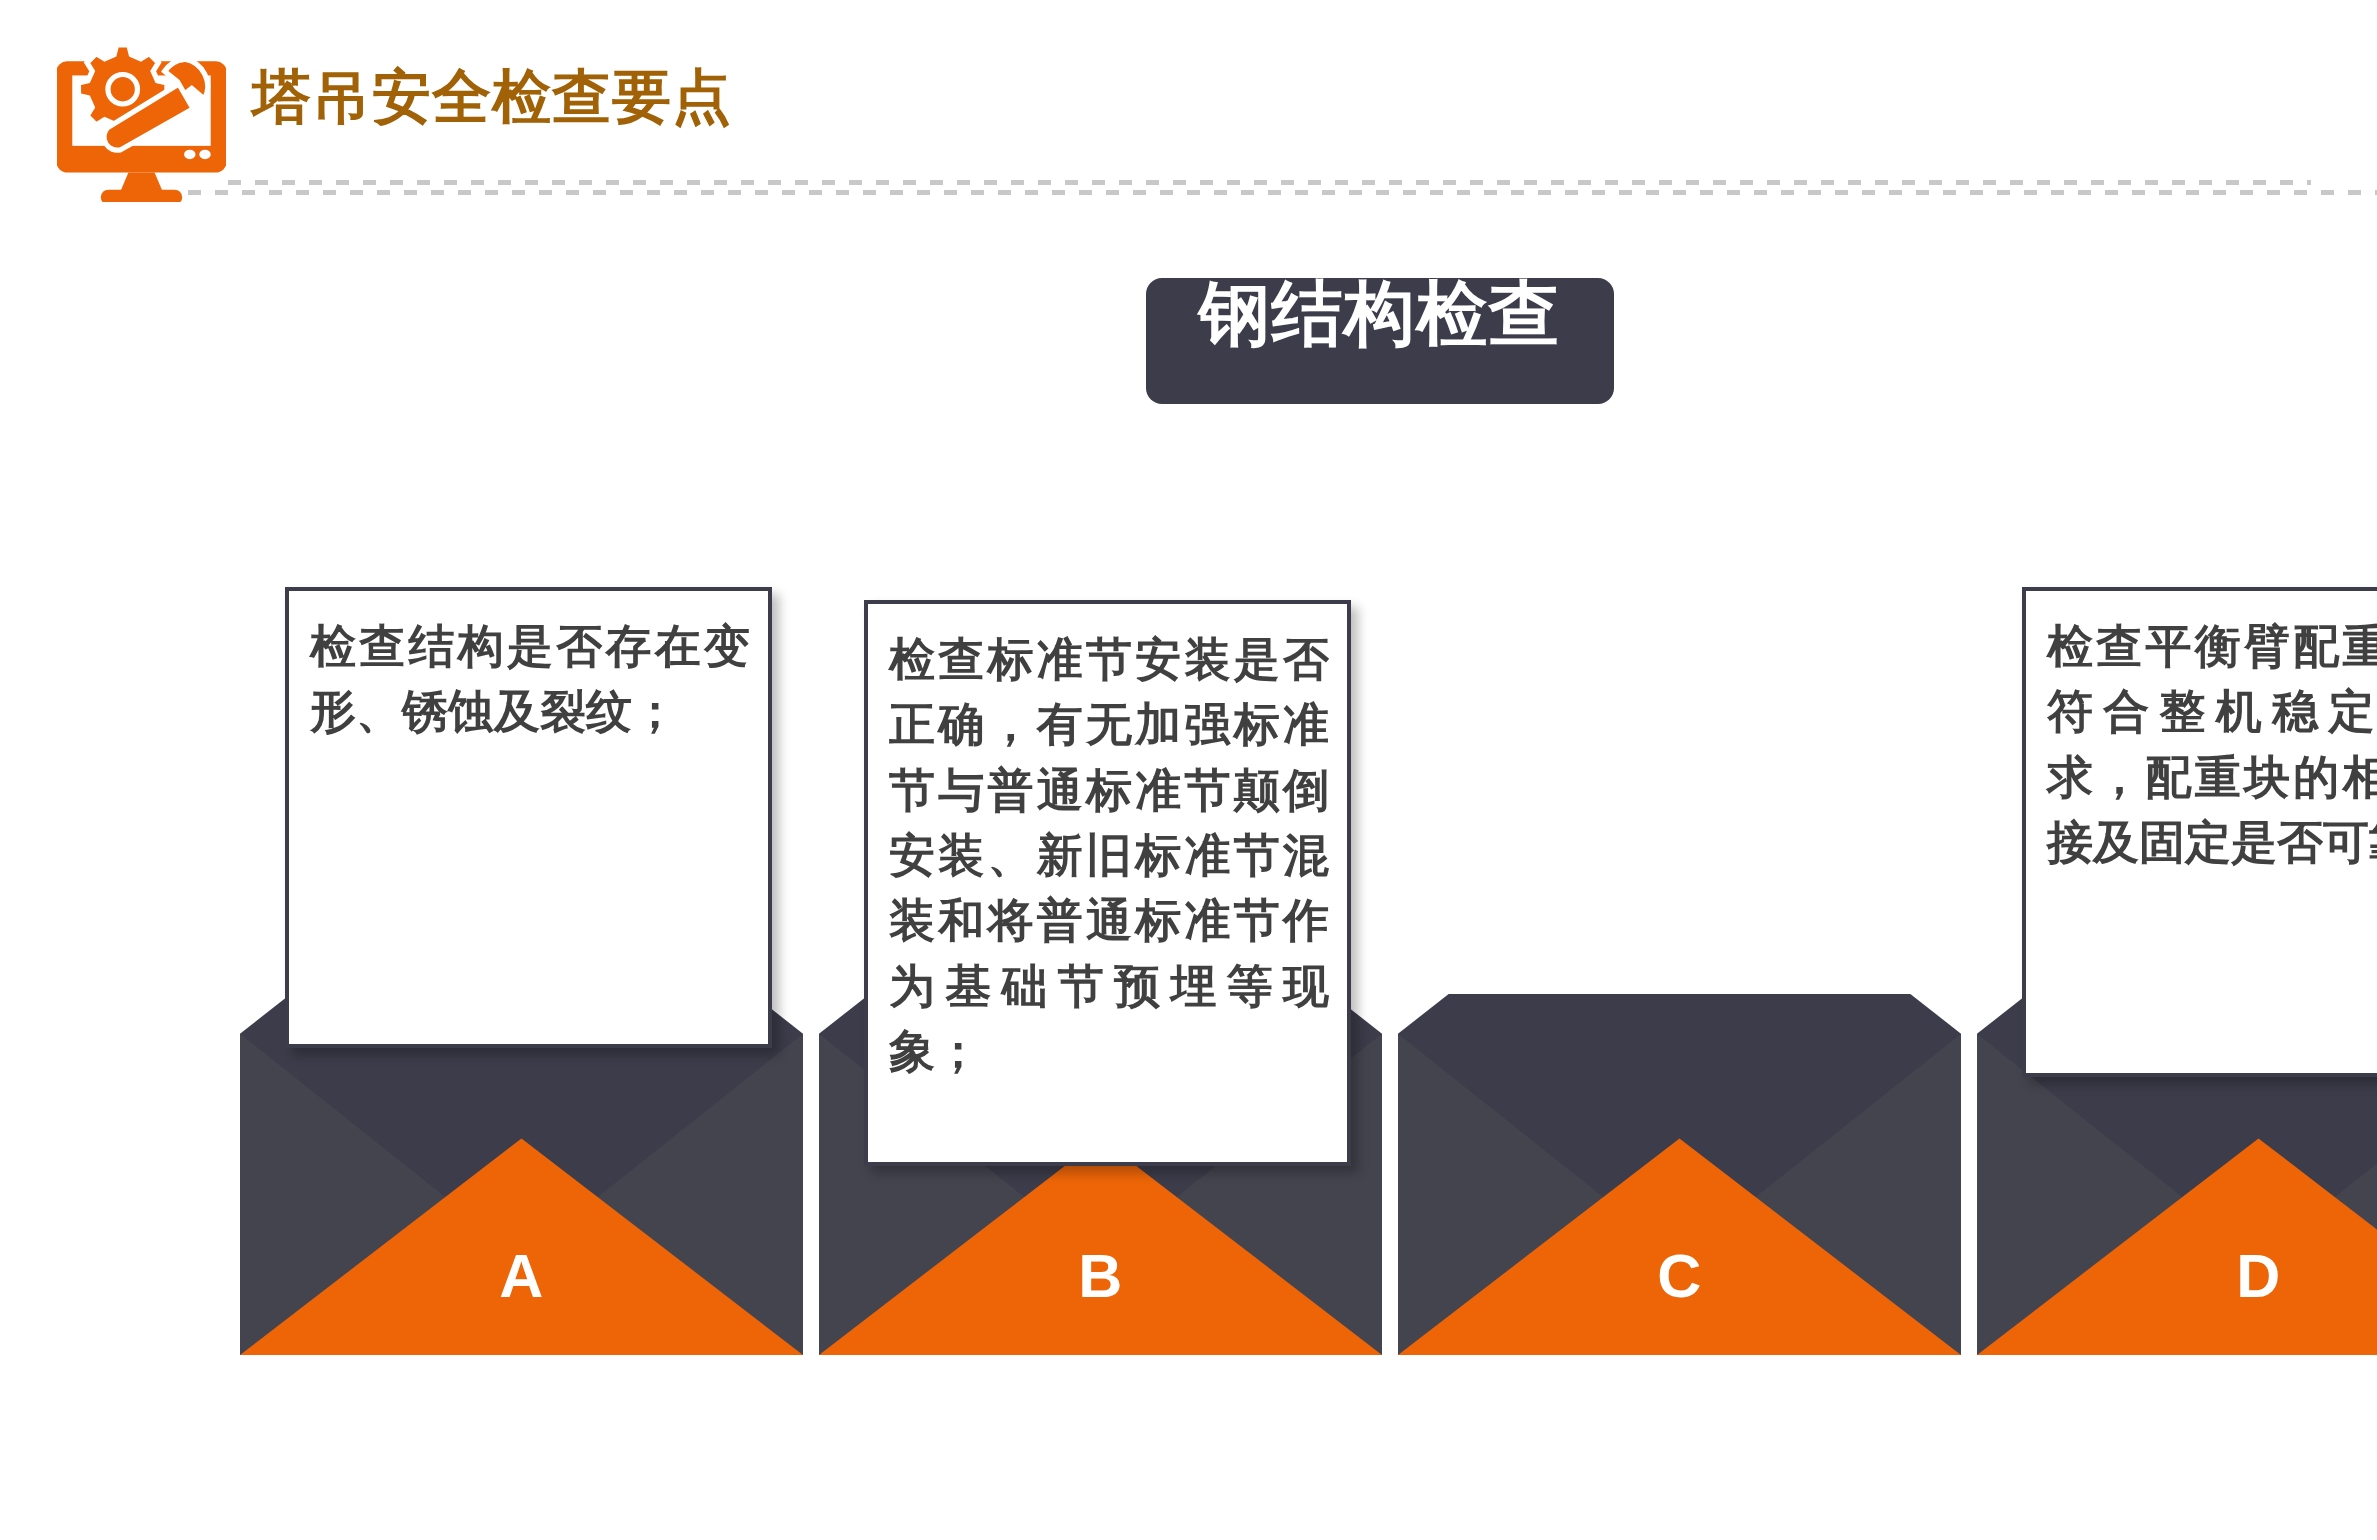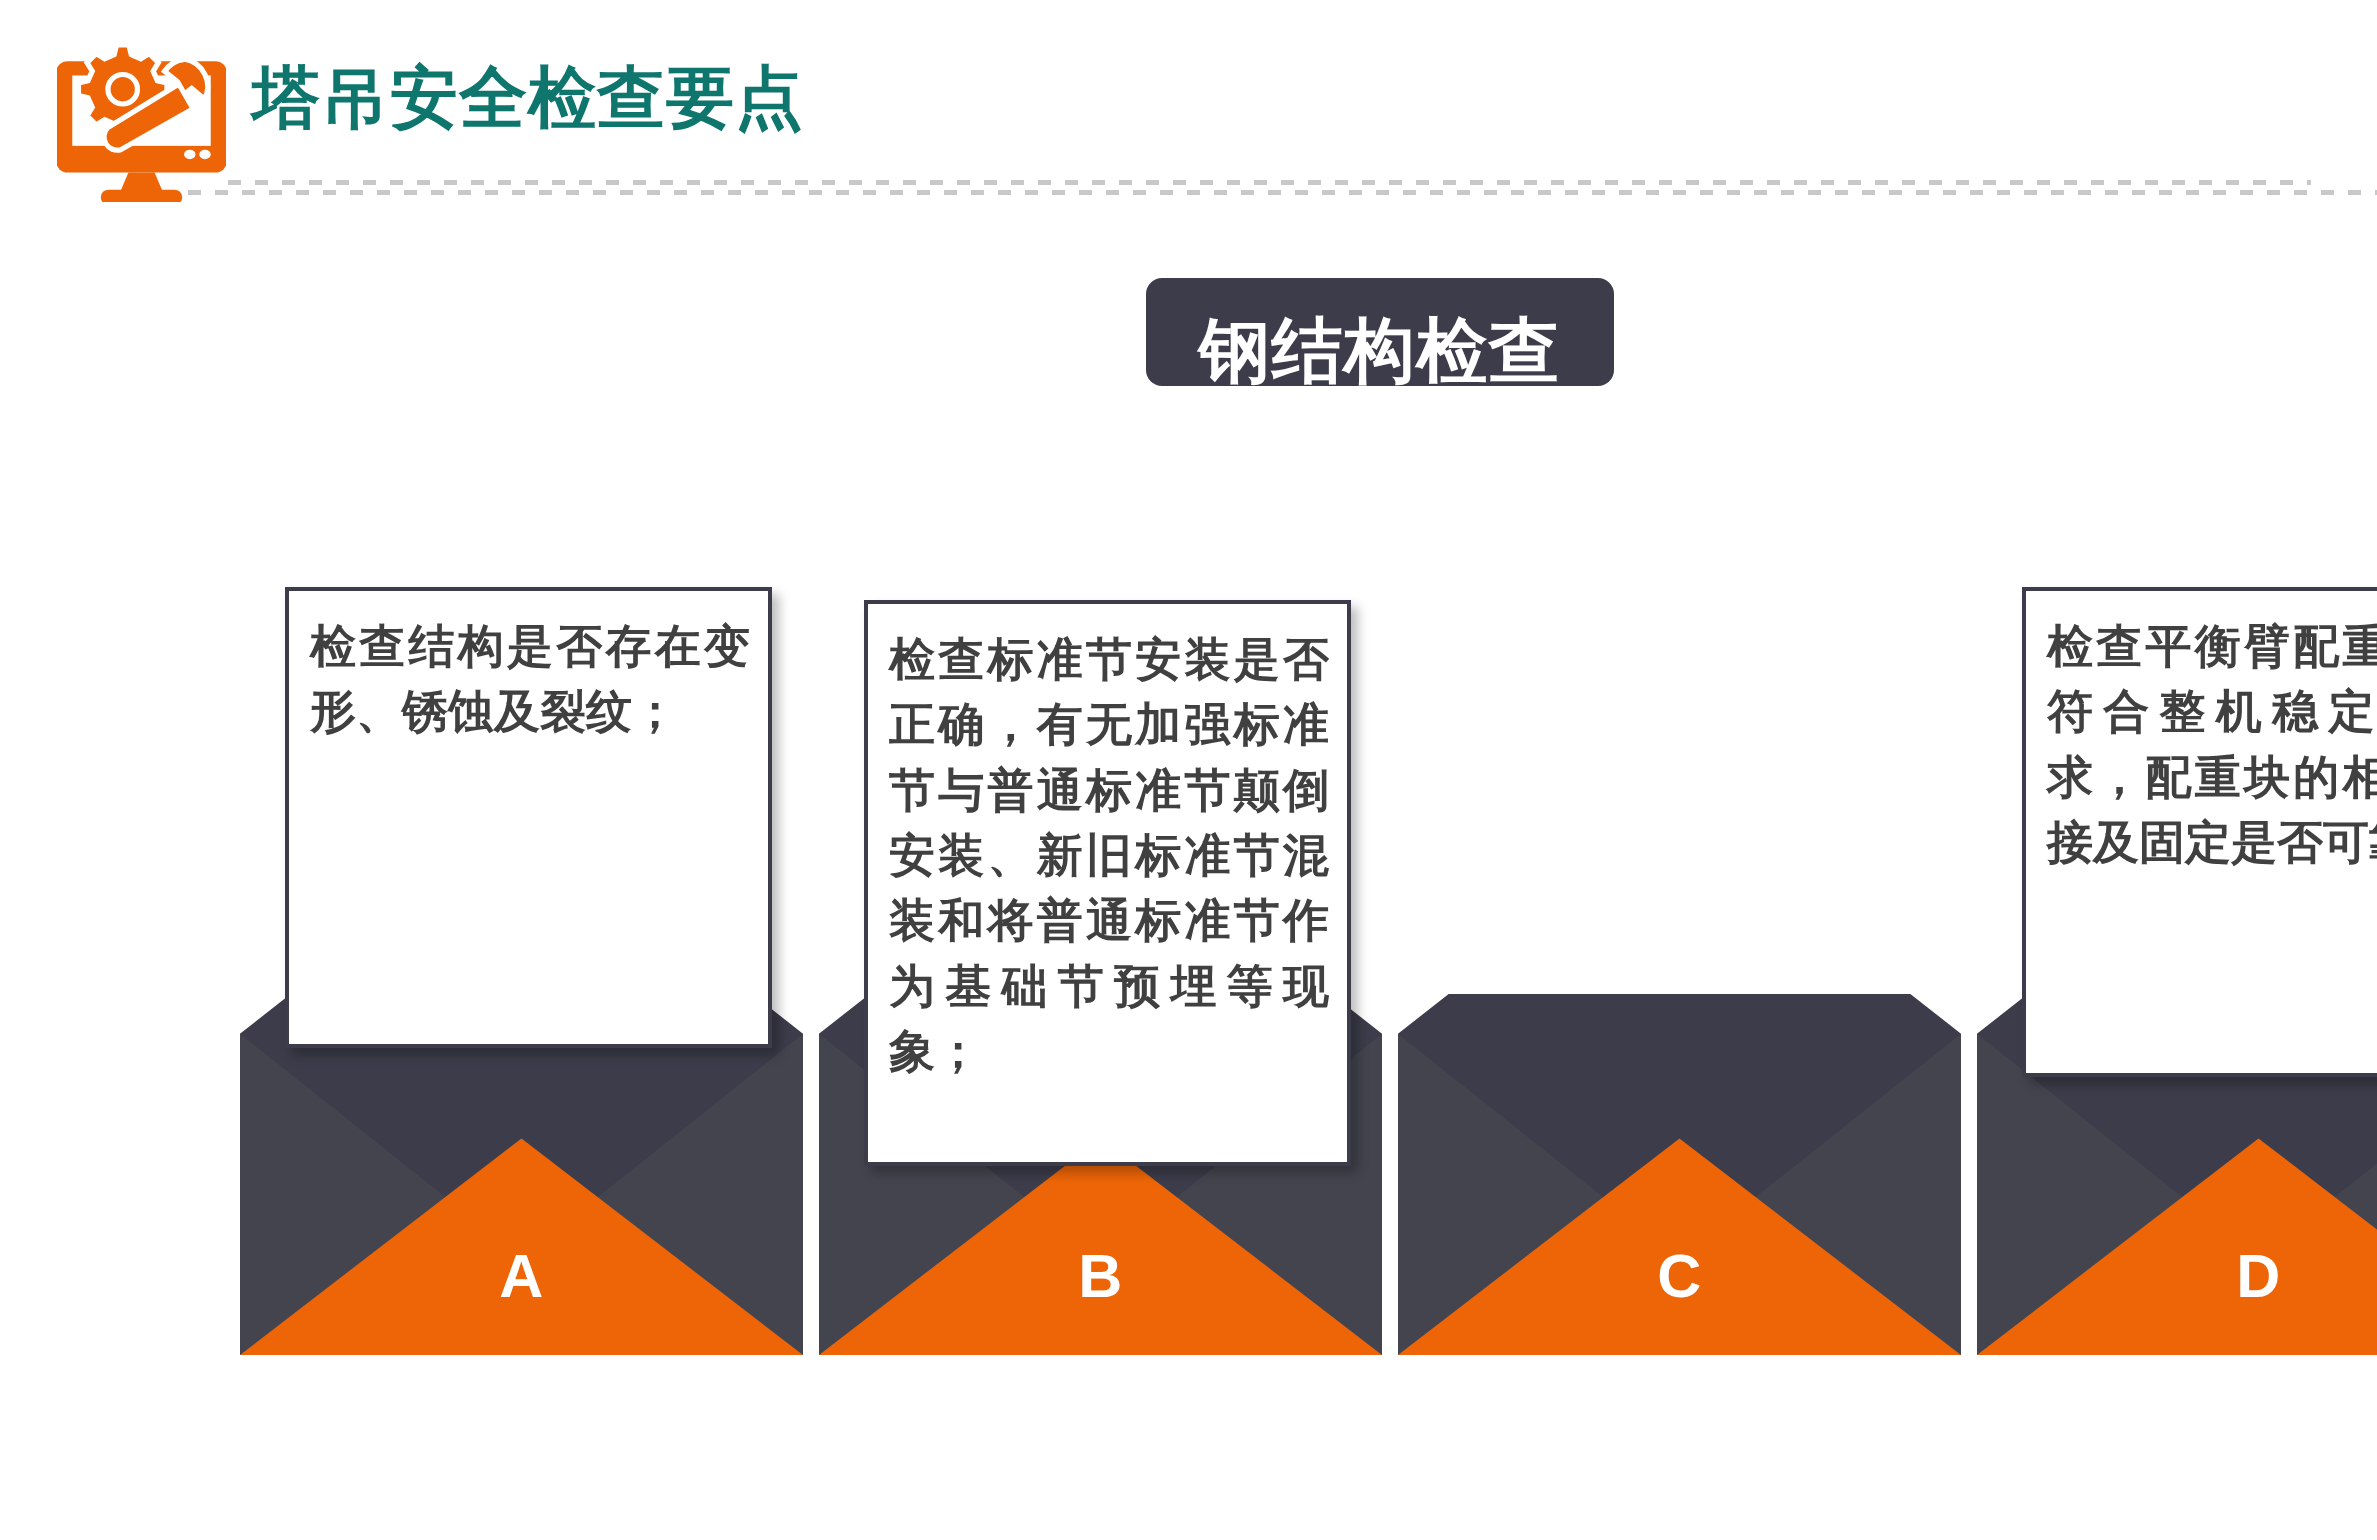--- a/index.html
+++ b/index.html
@@ -13,38 +13,38 @@
 
   
   #header{
     position:absolute;left:0;top:0;width:2739px;height:209px;
   }
   #header-icon{
     position:absolute;left:57px;top:45px;width:169px;height:157px;
   }
   #header-title{
     position:absolute;left:252px;top:50px;
-    font-size:68px;line-height:95px;
-    font-weight:bold;color:#0f766e;
+    font-size:59px;line-height:95px;
+    font-weight:bold;color:#a16207;
     letter-spacing:1px;
     white-space:nowrap;
   }
   .dash-line{
     position:absolute;height:5.2px;
     background-image:repeating-linear-gradient(to right,#c8c8c8 0px,#c8c8c8 13.3px,transparent 13.3px,transparent 27px);
   }
   #dash-upper{left:228px;top:180px;width:2083px;}
   #dash-lower{left:188px;top:190px;width:2216px;}
 
   
   #section-badge{
     position:absolute;left:1146px;top:278px;
-    width:468px;height:108px;
+    width:468px;height:126px;
     background:#3C3C4A;border-radius:16px;
-    display:flex;align-items:flex-end;justify-content:center;
+    display:flex;align-items:flex-start;justify-content:center;
   }
   #section-badge-label{
     font-size:71px;font-weight:bold;color:#ffffff;
     letter-spacing:1.4px;line-height:71px;
   }
 
   
   #cards{position:absolute;left:0;top:0;width:2739px;height:1541px;}
   .item{position:absolute;top:0;width:590px;height:1541px;}
   .item.i0{left:138px;}

